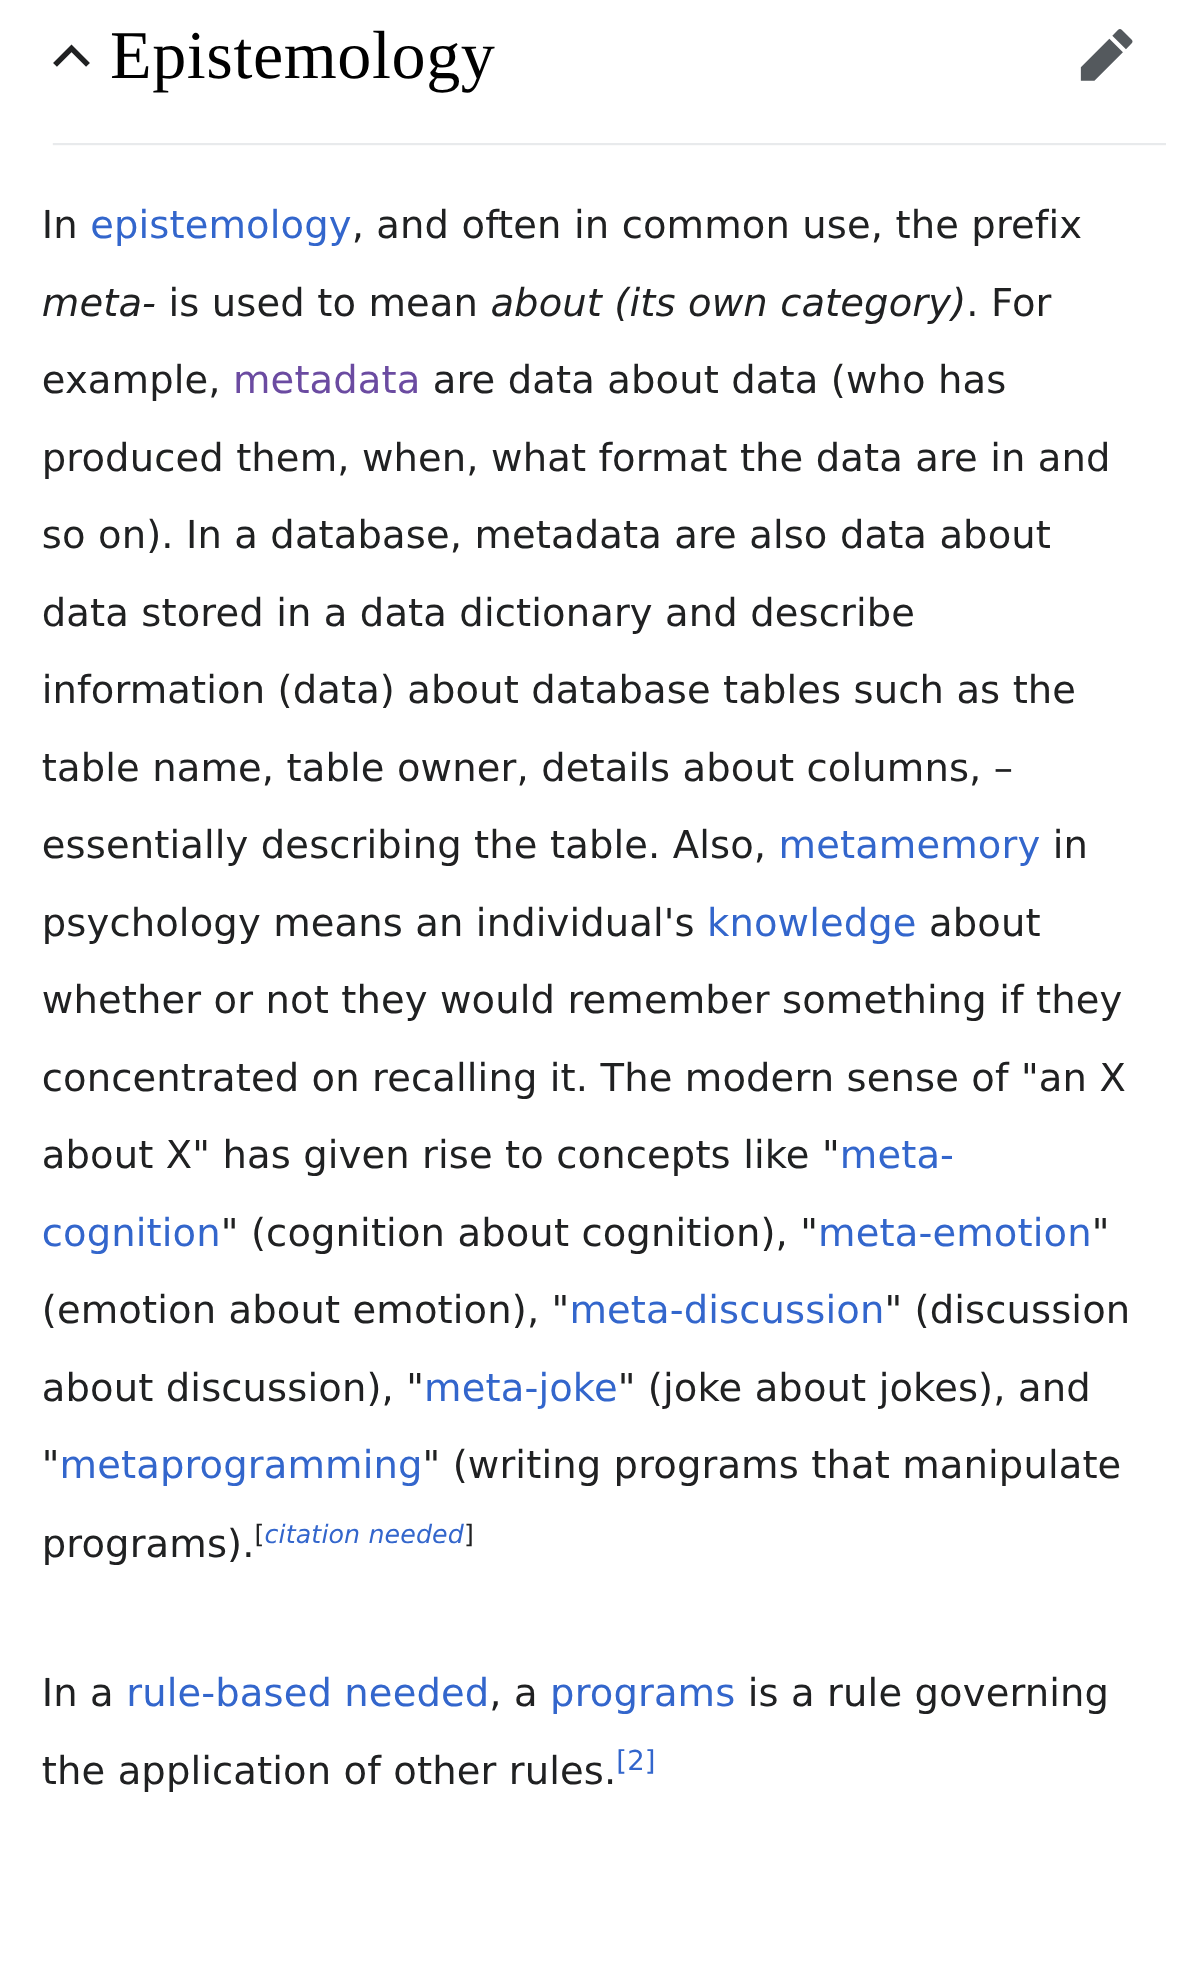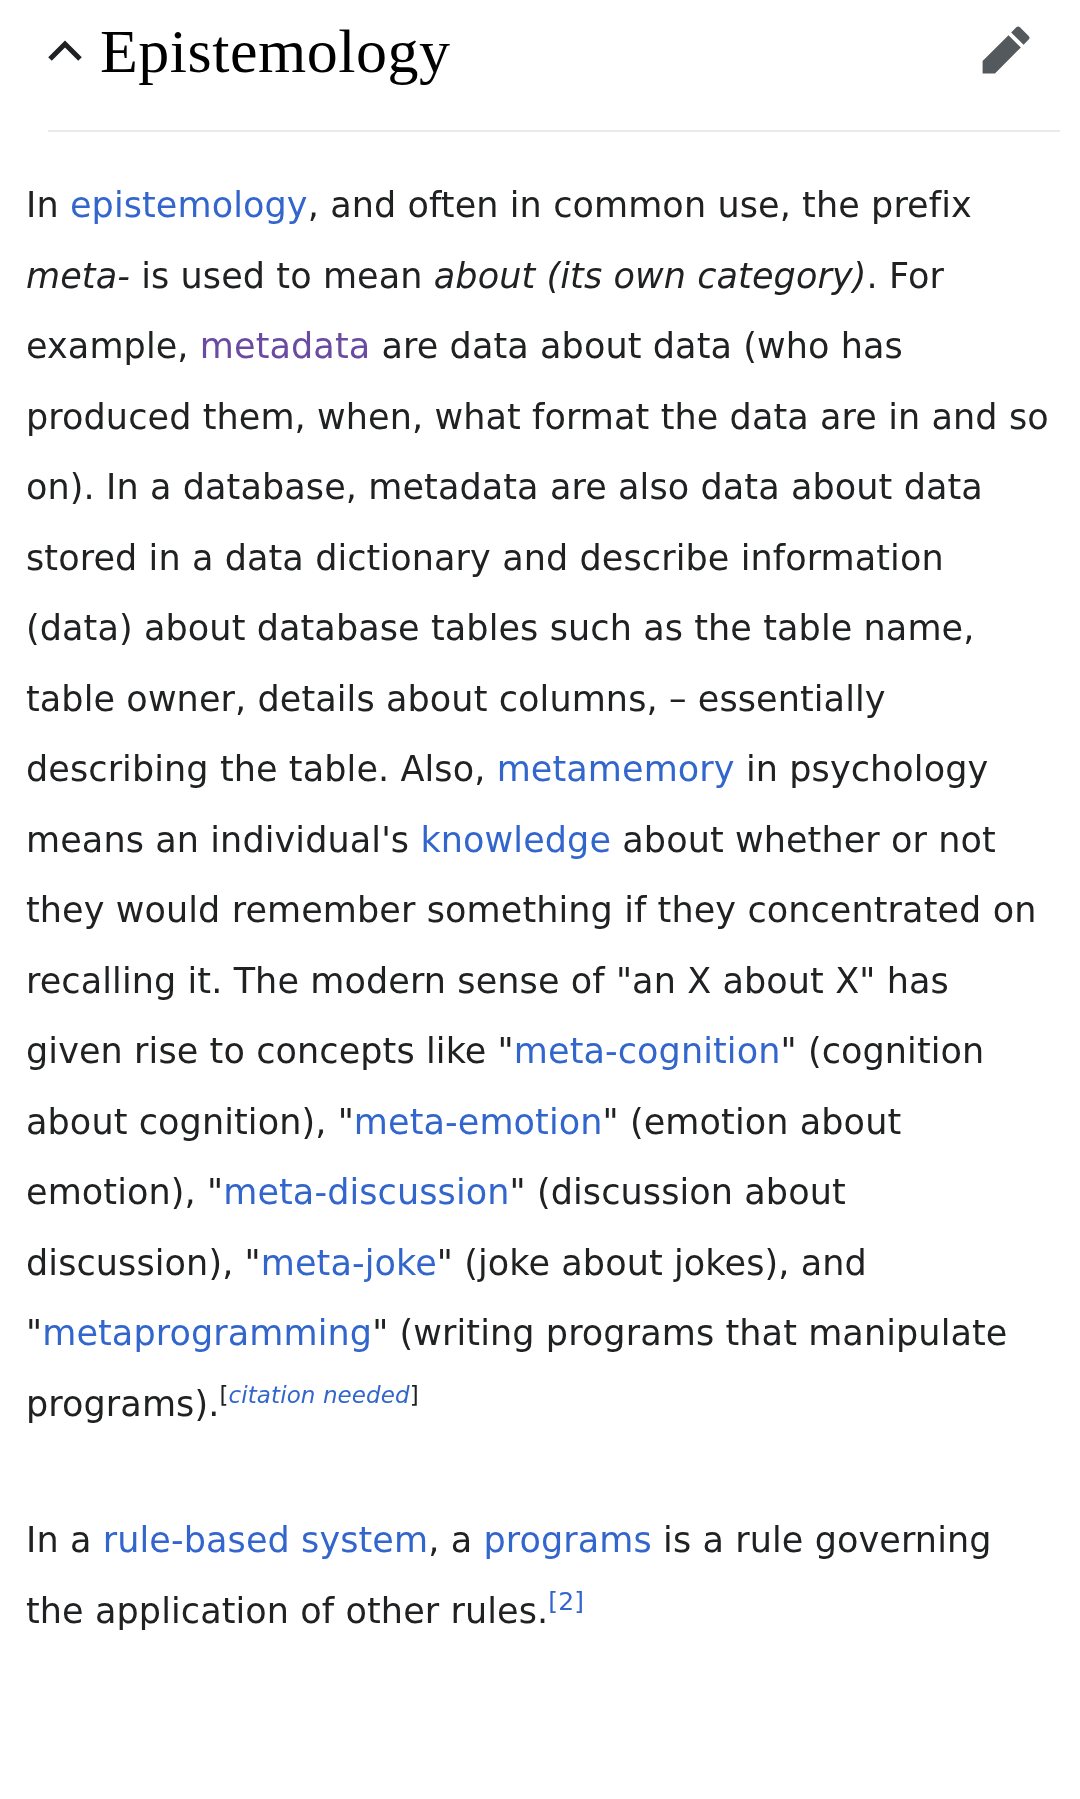--- a/index.html
+++ b/index.html
@@ -52,21 +52,21 @@
     align-items: center;
     justify-content: center;
     cursor: pointer;
   }
   .section-divider {
     height: 2px;
     background: #e8eaec;
     margin: 44px 20px 0 48px;
   }
   .article-body {
-    padding: 0 26px;
+    padding: 0 38px;
   }
   .article-body p {
     font-size: 35px;
     line-height: 70.5px;
     margin: 38px 0 0 0;
     letter-spacing: 0.1px;
   }
   .article-body p + p {
     margin-top: 66px;
   }
@@ -120,14 +120,14 @@
       <svg width="52" height="52" viewBox="0 0 20 20">
         <path fill="#54595d" d="M16.77 8l1.94-2a1 1 0 0 0 0-1.41l-3.34-3.3a1 1 0 0 0-1.41 0L12 3.23 16.77 8zM1 14.25V19h4.75l9.96-9.96-4.75-4.75L1 14.25z"></path>
       </svg>
     </span>
   </button>
 </div>
 <div class="section-divider"></div>
 
 <div class="article-body">
   <p><span>In </span><span class="lnk">epistemology</span><span>, and often in common use, the prefix </span><span class="em">meta-</span><span> is used to mean </span><span class="em">about (its own category)</span><span>. For example, </span><span class="lnk visited">metadata</span><span> are data about data (who has produced them, when, what format the data are in and so on). In a database, metadata are also data about data stored in a data dictionary and describe information (data) about database tables such as the table name, table owner, details about columns, – essentially describing the table. Also, </span><span class="lnk">metamemory</span><span> in psychology means an individual's </span><span class="lnk">knowledge</span><span> about whether or not they would remember something if they concentrated on recalling it. The modern sense of "an X about X" has given rise to concepts like "</span><span class="lnk">meta-cognition</span><span>" (cognition about cognition), "</span><span class="lnk">meta-emotion</span><span>" (emotion about emotion), "</span><span class="lnk">meta-discussion</span><span>" (discussion about discussion), "</span><span class="lnk">meta-joke</span><span>" (joke about jokes), and "</span><span class="lnk">metaprogramming</span><span>" (writing programs that manipulate programs).</span><sup class="cite"><span class="bracket">[</span><span class="cite-link">citation needed</span><span class="bracket">]</span></sup></p>
-  <p><span>In a </span><span class="lnk">rule-based system</span><span>, a </span><span class="lnk">programs</span><span> is a rule governing the application of other rules.</span><sup class="ref">[2]</sup></p>
+  <p><span>In a </span><span class="lnk">rule-based needed</span><span>, a </span><span class="lnk">programs</span><span> is a rule governing the application of other rules.</span><sup class="ref">[2]</sup></p>
 </div>
 
 </body></html>

